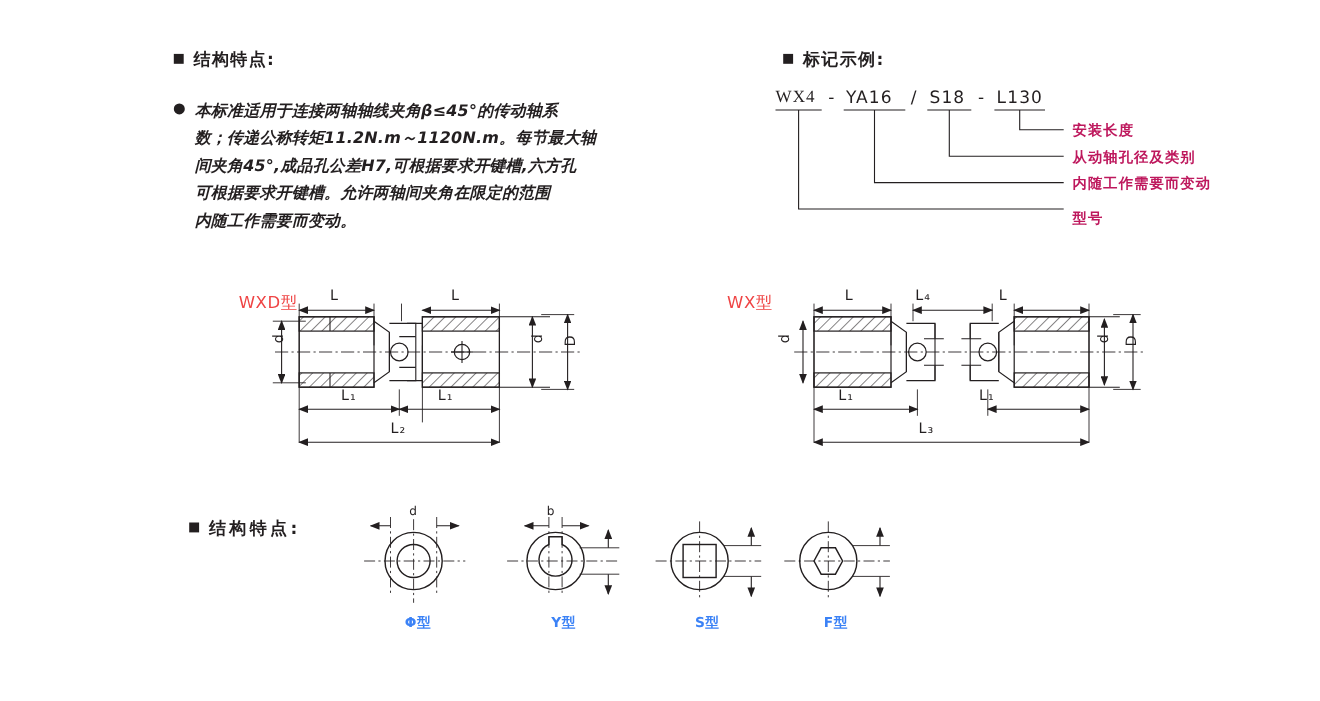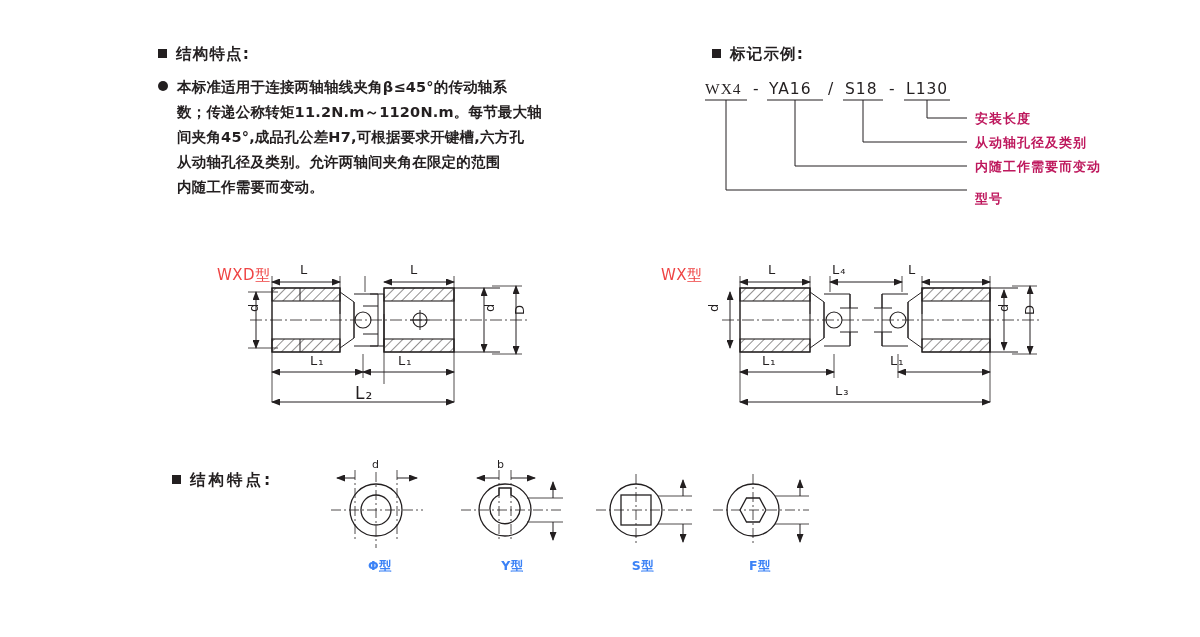--- a/index.html
+++ b/index.html
@@ -52,27 +52,27 @@
 </style>
 </head>
 <body>
 
 <div class="page">
 
   <div class="abs" style="left:158px;top:44px;">
     <div class="heading">
       <span class="sqbullet"></span><span>结构特点:</span>
     </div>
-    <div style="margin-top:13px;position:relative;">
+    <div style="margin-top:26px;position:relative;font-style:italic;">
       <div class="bodyline" style="position:relative;padding-left:0;">
         <span class="rdbullet"></span><span>本标准适用于连接两轴轴线夹角β≤45°的传动轴系</span>
       </div>
       <div class="bodyline" style="margin-top:6px;padding-left:19px;">数；传递公称转矩11.2N.m～1120N.m。每节最大轴</div>
       <div class="bodyline" style="margin-top:6px;padding-left:19px;">间夹角45°,成品孔公差H7,可根据要求开键槽,六方孔</div>
-      <div class="bodyline" style="margin-top:6px;padding-left:19px;">从动轴孔径及类别。允许两轴间夹角在限定的范围</div>
+      <div class="bodyline" style="margin-top:6px;padding-left:19px;">可根据要求开键槽。允许两轴间夹角在限定的范围</div>
       <div class="bodyline" style="margin-top:6px;padding-left:19px;">内随工作需要而变动。</div>
     </div>
   </div>
 
   <div class="abs" style="left:712px;top:44px;">
     <div class="heading">
       <span class="sqbullet"></span><span>标记示例:</span>
     </div>
   </div>
 
@@ -181,21 +181,21 @@
       <line stroke="#231f20" stroke-width="0.8" x1="131" y1="92" x2="131" y2="116"></line>
 
       <line class="ln" x1="40" y1="140" x2="222" y2="140" marker-start="url(#ahs)" marker-end="url(#ah)"></line>
     </svg>
   </div>
 
   <span class="abs codetext" style="left:300px;top:262px;font-size:13px;">L</span>
   <span class="abs codetext" style="left:410px;top:262px;font-size:13px;">L</span>
   <span class="abs codetext" style="left:310px;top:353px;font-size:13px;">L₁</span>
   <span class="abs codetext" style="left:398px;top:353px;font-size:13px;">L₁</span>
-  <span class="abs codetext" style="left:355px;top:383px;font-size:17px;">L₂</span>
+  <span class="abs codetext" style="left:355px;top:383px;font-size:13px;">L₂</span>
   <span class="abs codetext" style="left:246px;top:312px;font-size:13px;transform:rotate(-90deg);transform-origin:left top;">d</span>
   <span class="abs codetext" style="left:482px;top:312px;font-size:13px;transform:rotate(-90deg);transform-origin:left top;">d</span>
   <span class="abs codetext" style="left:512px;top:315px;font-size:13px;transform:rotate(-90deg);transform-origin:left top;">D</span>
 
   <div class="abs" style="left:620px;top:265px;">
     <span class="typelabel">WX型</span>
   </div>
 
   <div class="abs" style="left:722px;top:262px;">
     <svg width="320" height="155">

